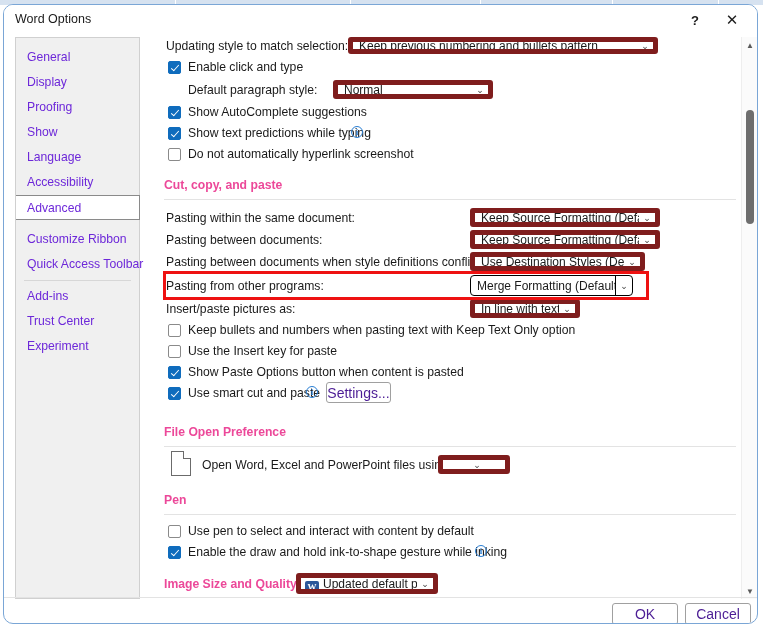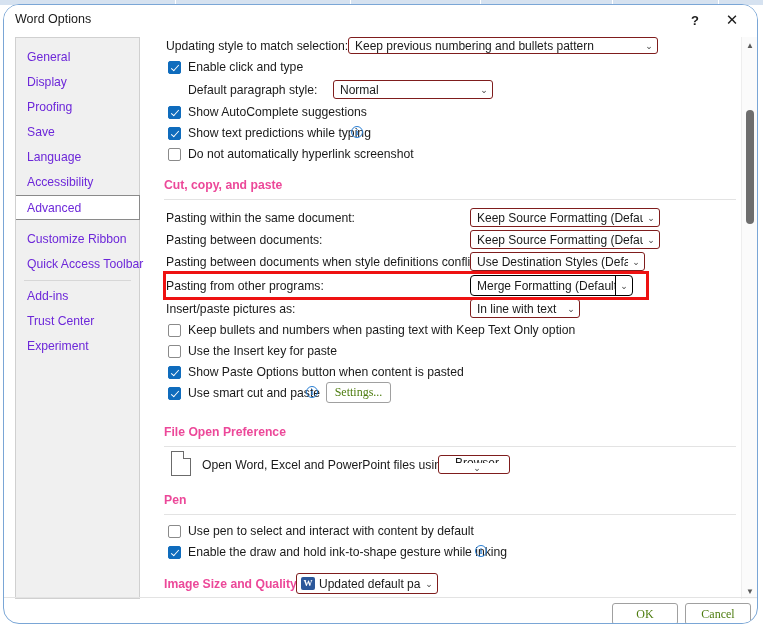--- a/index.html
+++ b/index.html
@@ -19,21 +19,21 @@
   }
   .tab-seam { position: absolute; top: 0; width: 1px; height: 5px; background: #ffffff; }
 
   .dialog {
     position: absolute;
     top: 4px; left: 3px;
     width: 755px;
     height: 620px;
     background: #ffffff;
     border: 1px solid #7aa6d6;
-    border-radius: 16px;
+    border-radius: 10px;
     box-sizing: border-box;
     overflow: hidden;
   }
 
   
   .titlebar {
     position: absolute;
     top: 0; left: 0;
     width: 753px; height: 29px;
     background: #ffffff;
@@ -138,21 +138,21 @@
     border: solid #ffffff;
     border-width: 0 1.6px 1.6px 0;
     transform: rotate(42deg);
   }
 
   
   .combo {
     position: absolute;
     height: 19px;
     background: #ffffff;
-    border: 1px solid #7f1d1d;
+    border: 5px solid #7f1d1d;
     border-radius: 3px;
     box-sizing: border-box;
     font-size: 12px;
     color: #1a1a1a;
     display: flex;
     align-items: center;
     padding-left: 6px;
     white-space: nowrap;
     overflow: hidden;
   }
@@ -188,25 +188,24 @@
     font-family: "Liberation Serif", serif;
   }
   .info-ic::after { content: "i"; font-style: normal; font-weight: bold; }
 
   
   .pbtn {
     position: absolute;
     border: 1px solid #a0a0a0;
     border-radius: 3px;
     background: #ffffff;
-    font-size: 12px;
-    color: #4d7c0f;
+    font-size: 14px;
+    color: #4c1d95;
     display: flex; align-items: center; justify-content: center;
     box-sizing: border-box;
-    font-family: Liberation Serif, serif;
   }
 
   
   .doc-ic {
     position: absolute;
     width: 20px; height: 25px;
     border: 1.4px solid #6b6b6b;
     box-sizing: border-box;
     background: #ffffff;
   }
@@ -312,21 +311,21 @@
     <div class="side-item">
       <span>General</span>
     </div>
     <div class="side-item">
       <span>Display</span>
     </div>
     <div class="side-item">
       <span>Proofing</span>
     </div>
     <div class="side-item">
-      <span>Save</span>
+      <span>Show</span>
     </div>
     <div class="side-item">
       <span>Language</span>
     </div>
     <div class="side-item">
       <span>Accessibility</span>
     </div>
     <div class="side-item selected">
       <span>Advanced</span>
     </div>

